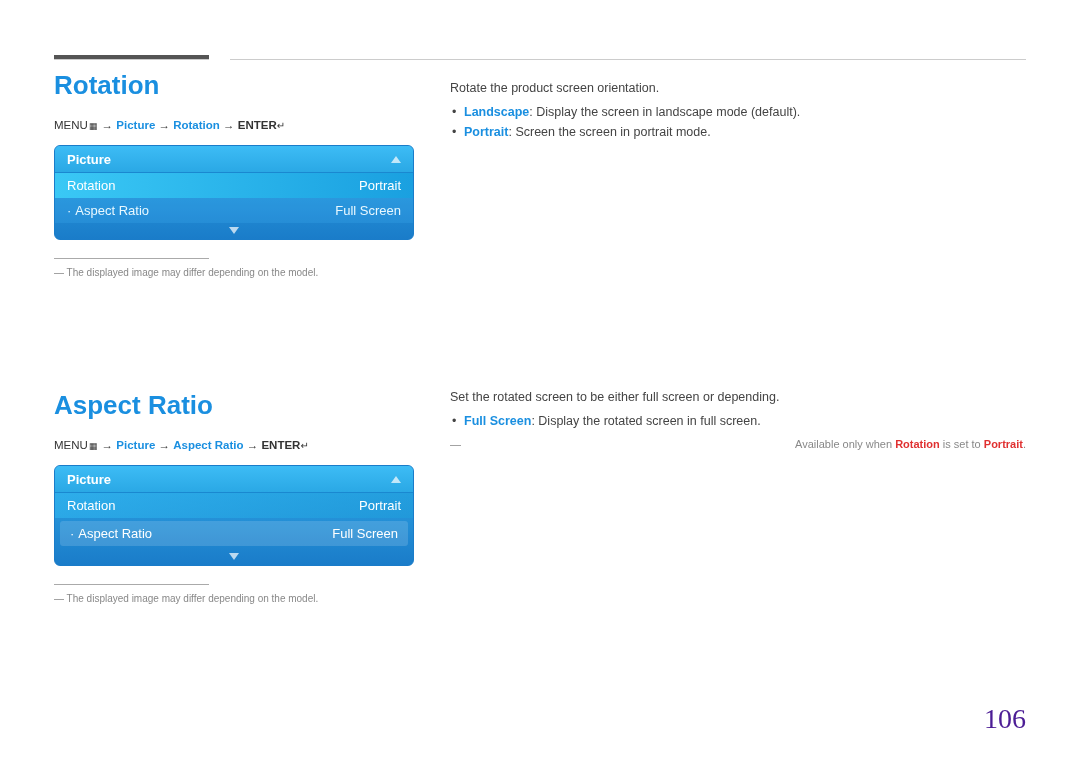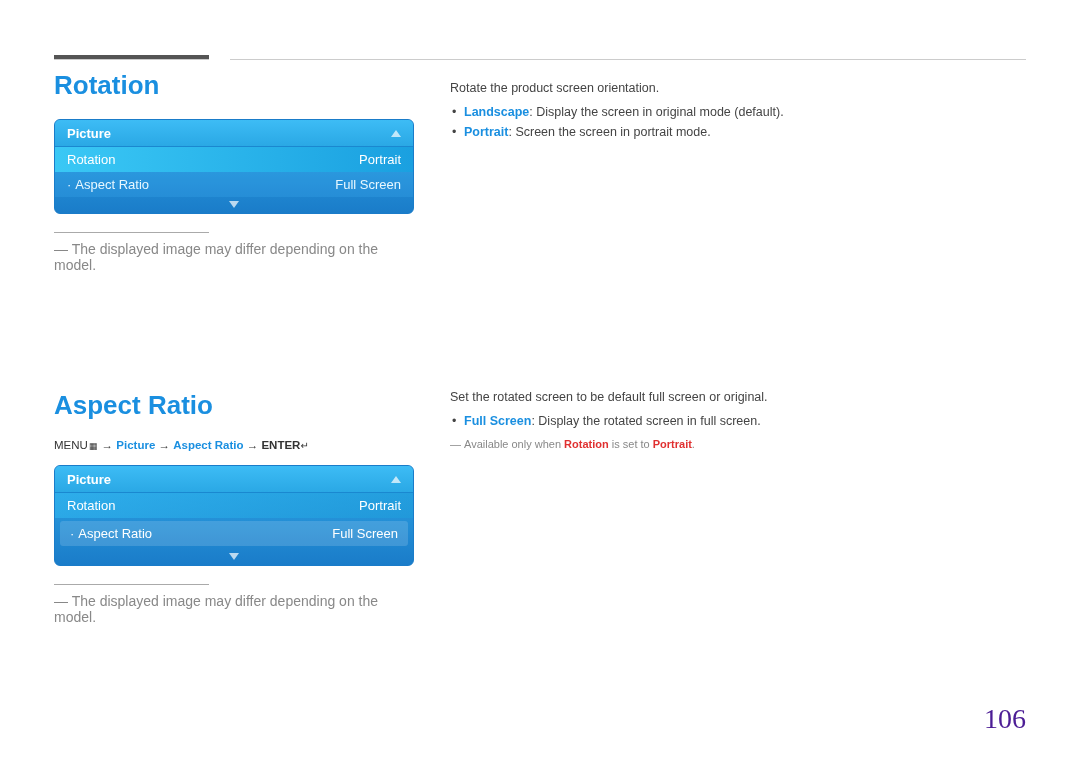--- a/index.html
+++ b/index.html
@@ -100,21 +100,21 @@
     }
 
     .divider-line {
       width: 155px;
       height: 1px;
       background: #aaa;
       margin-bottom: 8px;
     }
 
     .note-text {
-      font-size: 14px;
+      font-size: 10px;
       color: #888;
     }
 
     
     .right-intro {
       font-size: 12.5px;
       color: #444;
       margin-bottom: 10px;
     }
 
@@ -140,20 +140,21 @@
       color: #1a8fe0;
       font-weight: bold;
       text-align: center;
     }
 
     .available-note {
       font-size: 11px;
       color: #888;
       padding-left: 14px;
       position: relative;
+      text-align: right;
     }
     .available-note::before {
       content: '―';
       position: absolute;
       left: 0;
       color: #888;
     }
     .available-note .term {
       color: #e03030;
       font-weight: bold;
@@ -224,20 +225,29 @@
 
 <div style="position:absolute;top:55px;left:54px;width:155px;height:4px;background:#555;"></div>
 
 <div style="position:absolute;top:59px;left:230px;right:54px;height:1px;background:#ccc;"></div>
 <div style="position:absolute;top:59px;left:54px;width:155px;height:1px;background:#ccc;"></div>
 
 <div class="left-col">
 
   <h1 class="section-title">Rotation</h1>
 
+  <div class="menu-path">
+    <span>MENU</span><span style="font-size:9px;vertical-align:middle;margin:0 1px;">▦</span>
+    <span> → </span>
+    <span class="highlight">Picture</span>
+    <span> → </span>
+    <span class="highlight">Rotation</span>
+    <span> → </span>
+    <span class="bold">ENTER</span><span style="font-size:10px;">↵</span>
+  </div>
 
   <div class="picture-box">
     <div class="picture-header">
       <span>Picture</span>
       <span class="arrow-up"></span>
     </div>
     <div class="row-rotation">
       <span>Rotation</span>
       <span>Portrait</span>
     </div>
@@ -252,21 +262,21 @@
   </div>
 
   <div class="divider-line"></div>
   <div class="note-text">— The displayed image may differ depending on the model.</div>
 </div>
 
 <div class="right-col">
   <p class="right-intro">Rotate the product screen orientation.</p>
   <ul class="bullet-list">
     <li>
-      <span class="term">Landscape</span><span>: Display the screen in original mode (default).</span>
+      <span class="term">Landscape</span><span>: Display the screen in landscape mode (default).</span>
     </li>
     <li>
       <span class="term">Portrait</span><span>: Screen the screen in portrait mode.</span>
     </li>
   </ul>
 </div>
 
 <div class="section2-left">
 
   <h1 class="section-title">Aspect Ratio</h1>
@@ -298,21 +308,21 @@
     <div class="picture-footer">
       <span class="arrow-down"></span>
     </div>
   </div>
 
   <div class="divider-line"></div>
   <div class="note-text">— The displayed image may differ depending on the model.</div>
 </div>
 
 <div class="section2-right">
-  <p class="right-intro">Set the rotated screen to be default full screen or original.</p>
+  <p class="right-intro">Set the rotated screen to be either full screen or depending.</p>
   <ul class="bullet-list">
     <li>
       <span class="term" style="color:#1a8fe0;">Full Screen</span><span>: Display the rotated screen in full screen.</span>
     </li>
   </ul>
   <div class="available-note">
     <span>Available only when </span><span class="term" style="color:#e03030;font-weight:bold;">Rotation</span><span> is set to </span><span class="term" style="color:#e03030;font-weight:bold;">Portrait</span><span>.</span>
   </div>
 </div>
 

